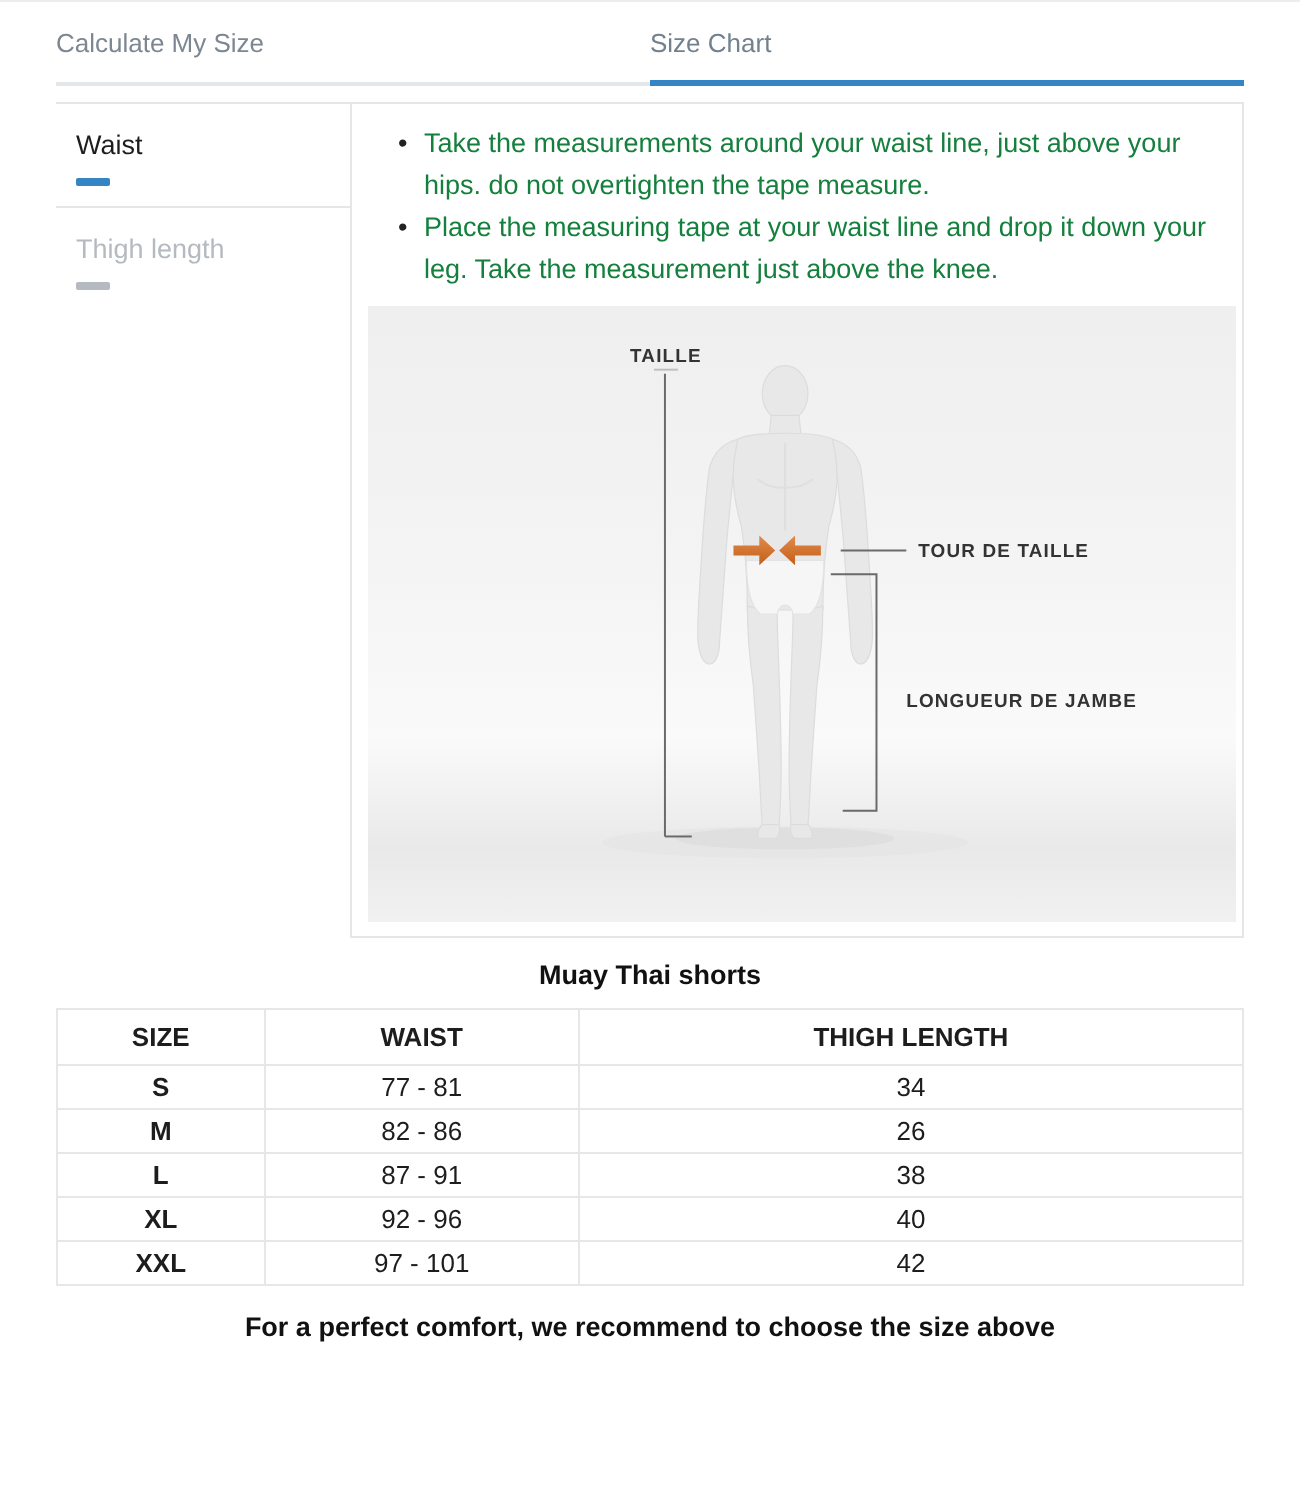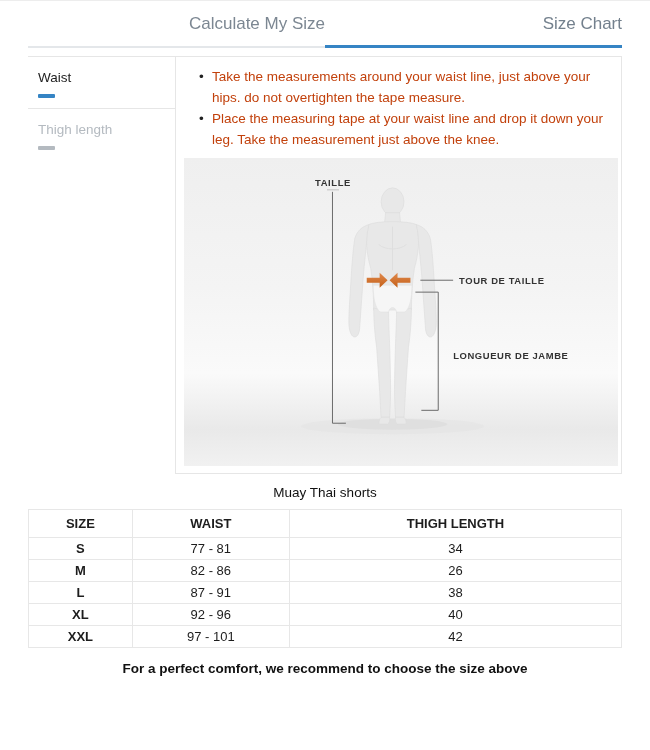--- a/index.html
+++ b/index.html
@@ -8,53 +8,53 @@
     width: 650px; height: 750px;
     font-family: "Liberation Sans", sans-serif;
     color: #1d1d1d;
     overflow: hidden;
   }
   .page { width: 650px; height: 750px; border-top: 1px solid #ededed; }
 
   
   .tabs { margin: 13px 28px 0 28px; display: flex; }
   .tab {
-    flex: 1; text-align: right; font-size: 17px; color: #7c8792;
+    flex: 1; text-align: left; font-size: 13px; color: #7c8792;
     padding-bottom: 12px; border-bottom: 2px solid #e4e7ea; cursor: pointer;
   }
   .tab.active { border-bottom: 3px solid #3584c4; padding-bottom: 11px; color: #73808d; }
 
   
   .panel { margin: 8px 28px 0 28px; border-top: 1px solid #e6e6e6; display: flex; }
   .sidebar { width: 148px; border-right: 1px solid #e6e6e6; }
   .side-item { padding: 13px 10px 10px 10px; cursor: pointer; }
   .side-item .lbl { font-size: 13.5px; color: #1d1d1d; }
   .side-item .bar { width: 17px; height: 4px; background: #3584c4; margin-top: 9px; border-radius: 1px; }
   .side-item.active { border-bottom: 1px solid #e6e6e6; }
   .side-item.inactive .lbl { color: #b4bac0; }
   .side-item.inactive .bar { background: #b4bac0; }
 
   .content { flex: 1; border-right: 1px solid #e6e6e6; border-bottom: 1px solid #e6e6e6; }
   ul.bullets { margin: 9px 14px 8px 22px; list-style: none; }
   ul.bullets li {
     position: relative; padding-left: 14px;
-    font-size: 13.5px; line-height: 21px; color: #c2410c;
+    font-size: 13.5px; line-height: 21px; color: #15803d;
   }
   ul.bullets li::before { content: "\2022"; position: absolute; left: 1px; top: 0; color: #222; }
 
   
   .diagram {
     margin: 3px 3px 7px 8px; height: 308px; position: relative;
     background: linear-gradient(180deg, #efefef 0%, #f4f4f4 42%, #fafafa 70%, #e9e9e9 88%, #f1f1f1 100%);
   }
   .diagram svg { width: 100%; height: 100%; display: block; }
   .anno-text { font-size: 9.5px; font-weight: bold; fill: #333; letter-spacing: 0.6px; }
 
   
-  .caption { text-align: center; font-size: 13.5px; font-weight: normal; color: #111; margin-top: 11px; }
+  .caption { text-align: center; font-size: 13.5px; font-weight: bold; color: #111; margin-top: 11px; }
   .units { text-align: center; margin-top: 9px; font-size: 12px; letter-spacing: 1.5px; }
   .units .cm { color: #4f96c9; cursor: pointer; }
   .units .sep { color: #c9ccd0; margin: 0 6px; }
   .units .inches { color: #9aa1a8; cursor: pointer; }
 
   
   table.size-table {
     width: 594px; margin: 9px 28px 0 28px; border-collapse: collapse; table-layout: fixed; border-radius: 12px;
   }
   .size-table th, .size-table td {

